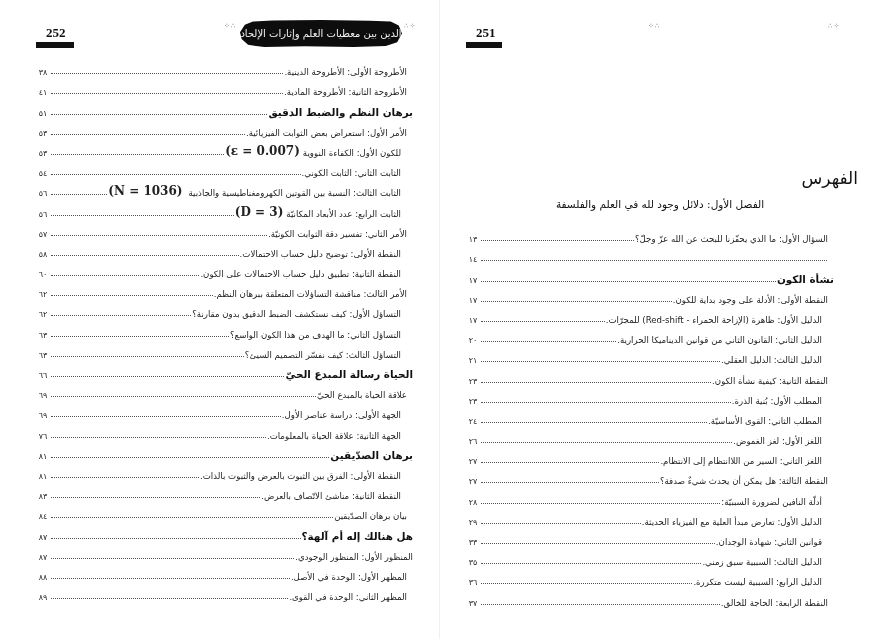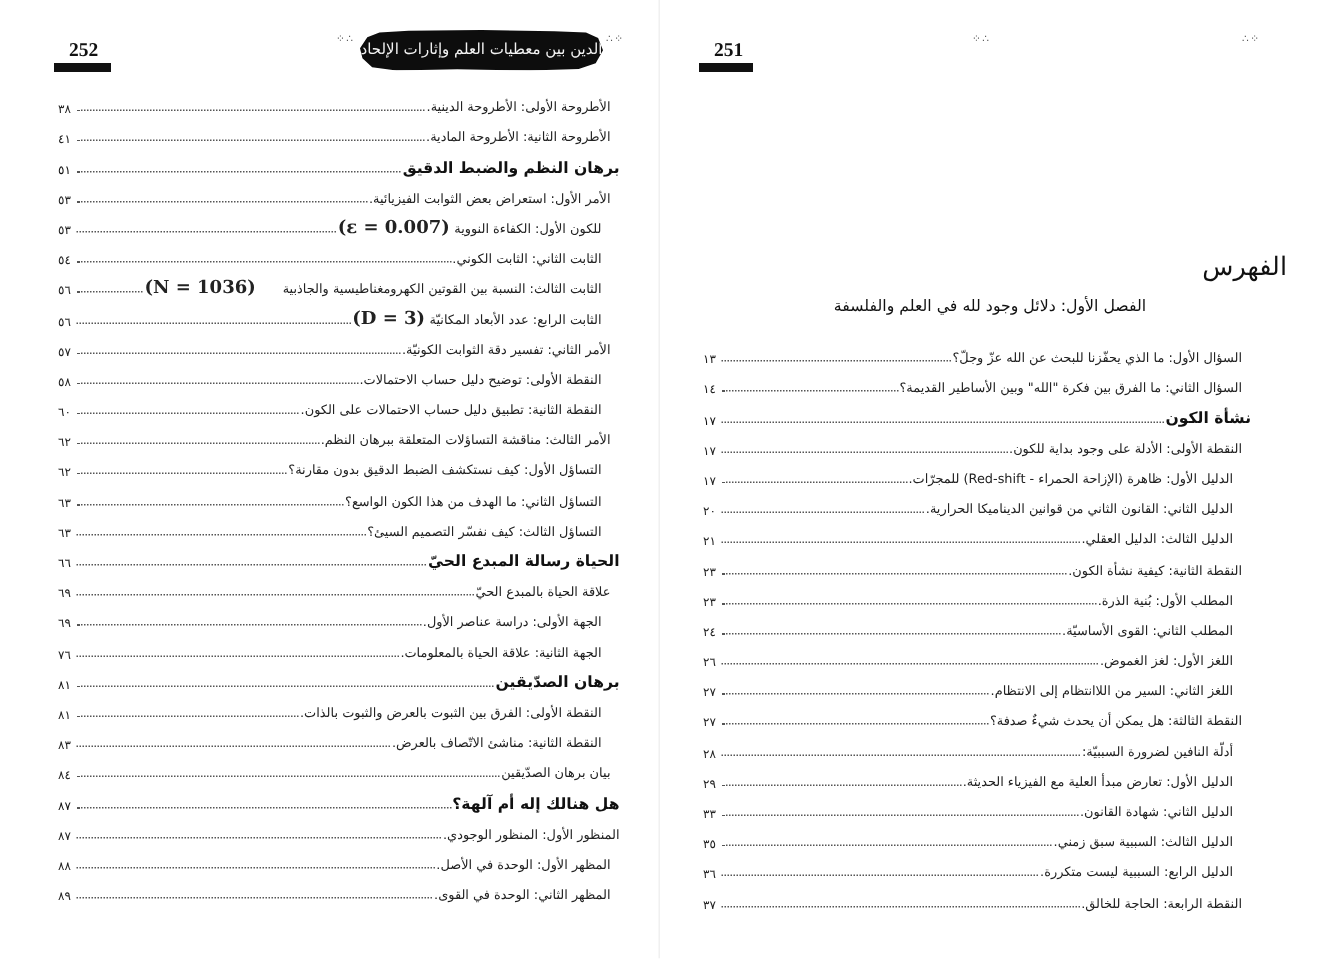--- a/index.html
+++ b/index.html
@@ -72,21 +72,21 @@
           <span class="dots"></span>
           <span class="pg">٥٣</span>
         </div>
         <div class="toc-row lvl2">
           <span class="label">الثابت الثاني: الثابت الكوني.</span>
           <span class="dots"></span>
           <span class="pg">٥٤</span>
         </div>
         <div class="toc-row lvl2">
           <span class="label">الثابت الثالث: النسبة بين القوتين الكهرومغناطيسية والجاذبية</span>
-          <span class="math" style="direction: ltr; unicode-bidi: isolate; margin-right: 18px;">(N = 1036)</span>
+          <span class="math" style="direction: ltr; unicode-bidi: isolate; margin-right: 6px;">(N = 1036)</span>
           <span class="dots"></span>
           <span class="pg">٥٦</span>
         </div>
         <div class="toc-row lvl2">
           <span class="label">الثابت الرابع: عدد الأبعاد المكانيّة</span>
           <span class="math" style="direction: ltr; unicode-bidi: isolate; margin-right: 3px;">(D = 3)</span>
           <span class="dots"></span>
           <span class="pg">٥٦</span>
         </div>
         <div class="toc-row lvl1">
@@ -196,21 +196,20 @@
     <div class="index-title">الفهرس</div>
     <div class="chapter-title">الفصل الأول: دلائل وجود لله في العلم والفلسفة</div>
 
     <div class="toc" id="toc-right" style="right:46px; left:26px; top:224px;">
         <div class="toc-row lvl1">
           <span class="label">السؤال الأول: ما الذي يحفّزنا للبحث عن الله عزّ وجلّ؟</span>
           <span class="dots"></span>
           <span class="pg">١٣</span>
         </div>
         <div class="toc-row lvl1">
-          <span class="label">السؤال الثاني: ما الفرق بين فكرة "الله" وبين الأساطير القديمة؟</span>
           <span class="dots"></span>
           <span class="pg">١٤</span>
         </div>
         <div class="toc-row lvl0 heading">
           <span class="label">نشأة الكون</span>
           <span class="dots"></span>
           <span class="pg">١٧</span>
         </div>
         <div class="toc-row lvl1">
           <span class="label">النقطة الأولى: الأدلة على وجود بداية للكون.</span>
@@ -266,21 +265,21 @@
           <span class="label">أدلّة النافين لضرورة السببيّة:</span>
           <span class="dots"></span>
           <span class="pg">٢٨</span>
         </div>
         <div class="toc-row lvl2">
           <span class="label">الدليل الأول: تعارض مبدأ العلية مع الفيزياء الحديثة.</span>
           <span class="dots"></span>
           <span class="pg">٢٩</span>
         </div>
         <div class="toc-row lvl2">
-          <span class="label">الدليل الثاني: شهادة القانون.</span>
+          <span class="label">قوانين الثاني: شهادة الوجدان.</span>
           <span class="dots"></span>
           <span class="pg">٣٣</span>
         </div>
         <div class="toc-row lvl2">
           <span class="label">الدليل الثالث: السببية سبق زمني.</span>
           <span class="dots"></span>
           <span class="pg">٣٥</span>
         </div>
         <div class="toc-row lvl2">
           <span class="label">الدليل الرابع: السببية ليست متكررة.</span>

